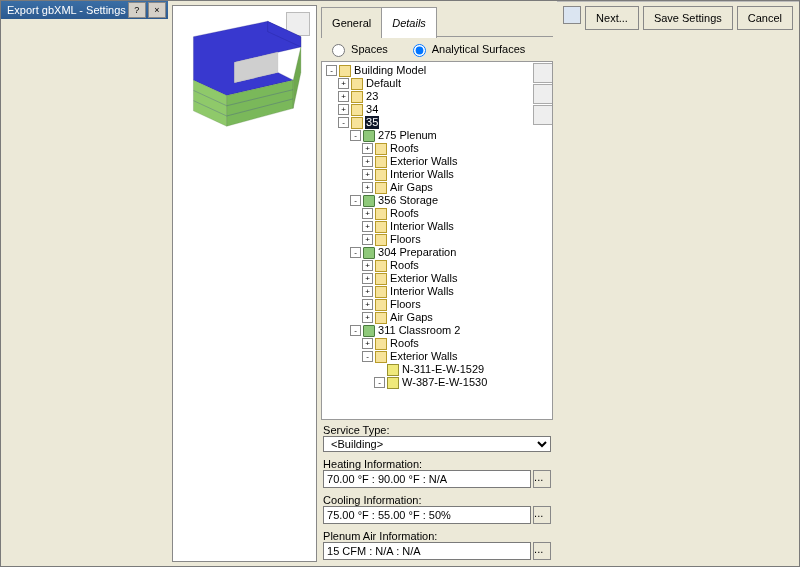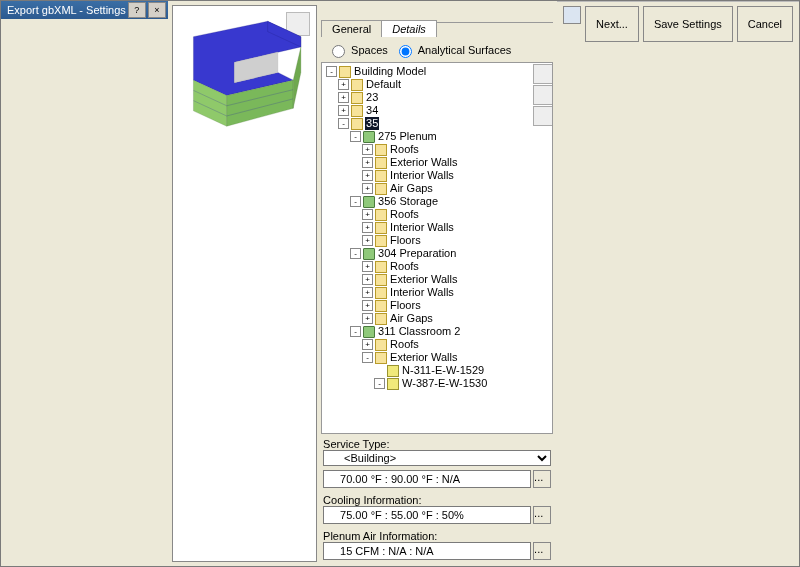--- a/index.html
+++ b/index.html
@@ -6,47 +6,47 @@
 .window{width:800px;height:567px;display:flex;flex-direction:row;border:1px solid #7a7a7a;box-sizing:border-box;background:#ece9d8;}
 .titlebar{height:18px;background:linear-gradient(#3a6ea5,#2c5a90);color:#fff;display:flex;align-items:center;padding:0 2px;font-size:11px;}
 .titlebar .t{flex:1;padding-left:4px;}
 .titlebar .btn{width:16px;height:14px;margin-left:2px;background:#d4d0c8;border:1px solid #888;display:flex;align-items:center;justify-content:center;font-size:9px;color:#000;}
 .body{flex:1;display:flex;overflow:hidden;}
 .viewport{flex:1;border:1px solid #888;margin:4px;background:#fff;position:relative;overflow:hidden;}
 .cube{position:absolute;top:6px;right:6px;width:22px;height:22px;border:1px solid #bbb;background:#eee;}
 .iso{position:absolute;inset:0;}
 .panel{width:232px;margin:4px 4px 4px 0;display:flex;flex-direction:column;overflow:hidden;}
 .tabs{display:flex;border-bottom:1px solid #999;}
-.tab{padding:2px 10px;border:1px solid #999;border-bottom:none;background:#ece9d8;margin-right:-1px;position:relative;top:15px;}
+.tab{padding:9px 10px;border:1px solid #999;border-bottom:none;background:#ece9d8;margin-right:-1px;position:relative;top:2px;}
 .tab.active{background:#fff;font-style:italic;}
-.radios{display:flex;gap:6px;padding:4px 6px;margin-top:15px;}
+.radios{display:flex;gap:20px;padding:4px 6px;}
 .radios label{display:flex;align-items:center;gap:3px;}
 .treewrap{flex:1;border:1px solid #999;background:#fff;overflow:auto;position:relative;}
 .sidebtns{position:absolute;top:0;right:0;width:20px;}
 .sidebtns div{width:18px;height:18px;border:1px solid #aaa;background:#eee;margin:1px;}
 ul.tree, ul.tree ul{list-style:none;margin:0;padding-left:12px;}
 ul.tree{padding:2px 2px 2px 4px;}
 ul.tree li{white-space:nowrap;line-height:13px;padding:0;}
 .nd{display:flex;align-items:center;gap:2px;}
 .tw{width:9px;height:9px;border:1px solid #888;display:inline-flex;align-items:center;justify-content:center;font-size:8px;line-height:8px;background:#fff;flex-shrink:0;}
 .sp{width:11px;display:inline-block;}
 .ic{width:10px;height:10px;display:inline-block;flex-shrink:0;}
 .ic.folder{background:#f7e39a;border:1px solid #b89b2a;}
 .ic.house{background:#8fc97a;border:1px solid #4a7a3e;border-radius:1px;}
 .ic.box{background:#f0e97a;border:1px solid #9a9330;}
 .nl{padding:0 1px;}
 .nl.sel{background:#0f172a;color:#fff;}
 .section{margin-top:2px;}
 .sec-label{padding:2px 2px 0 2px;}
 .sec-row{display:flex;gap:2px;padding:0 2px 2px 2px;}
-.sec-row select,.sec-row input{flex:1;border:1px solid #7a7a7a;background:#fff;height:16px;font-size:11px;padding:0 16px;}
+.sec-row select,.sec-row input{flex:1;border:1px solid #7a7a7a;background:#fff;height:16px;font-size:11px;padding:0 3px;}
 .sq{width:16px;height:16px;border:1px solid #888;background:#ece9d8;}
 .footer{display:flex;justify-content:flex-end;gap:4px;padding:4px 6px;border-top:1px solid #bbb;}
 .footer .fl{margin-right:auto;width:16px;height:16px;border:1px solid #888;background:#dbe5f1;}
-button{font-family:inherit;font-size:11px;padding:1px 10px;background:#ece9d8;border:1px solid #888;height:36px;}
+button{font-family:inherit;font-size:11px;padding:1px 10px;background:#ece9d8;border:1px solid #888;height:24px;}
 </style>
 </head>
 <body>
 
 <div class="window">
   <div class="titlebar">
     <span class="t">Export gbXML - Settings</span>
     <span class="btn">?</span>
     <span class="btn">×</span>
   </div>
@@ -293,20 +293,21 @@
         </ul>
       </div>
 
       <div class="section">
         <div class="sec-label">Service Type:</div>
         <div class="sec-row">
             <select><option>&lt;Building&gt;</option></select>
           </div>
       </div>
       <div class="section">
+        <div class="sec-label">Heating Information:</div>
         <div class="sec-row">
             <input readonly="" value="70.00 °F : 90.00 °F : N/A" style="">
             <div class="sq">...</div>
           </div>
       </div>
       <div class="section">
         <div class="sec-label">Cooling Information:</div>
         <div class="sec-row">
             <input readonly="" value="75.00 °F : 55.00 °F : 50%" style="">
             <div class="sq">...</div>

